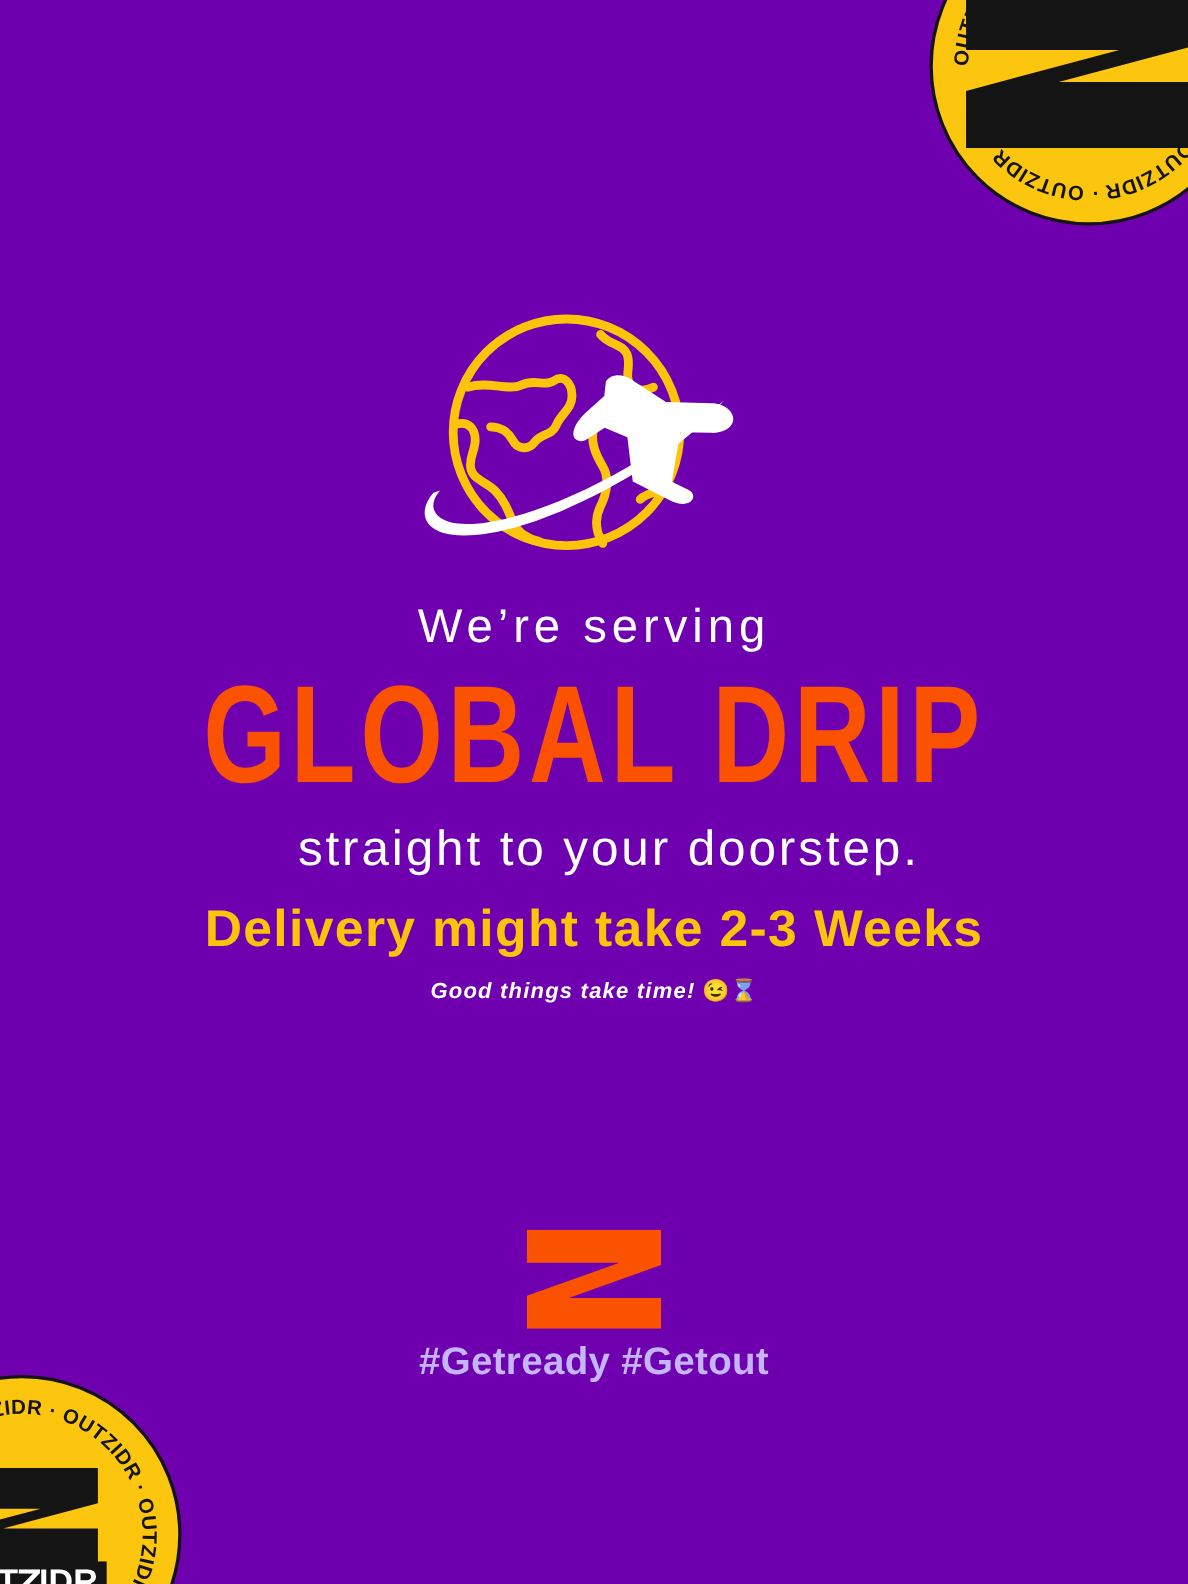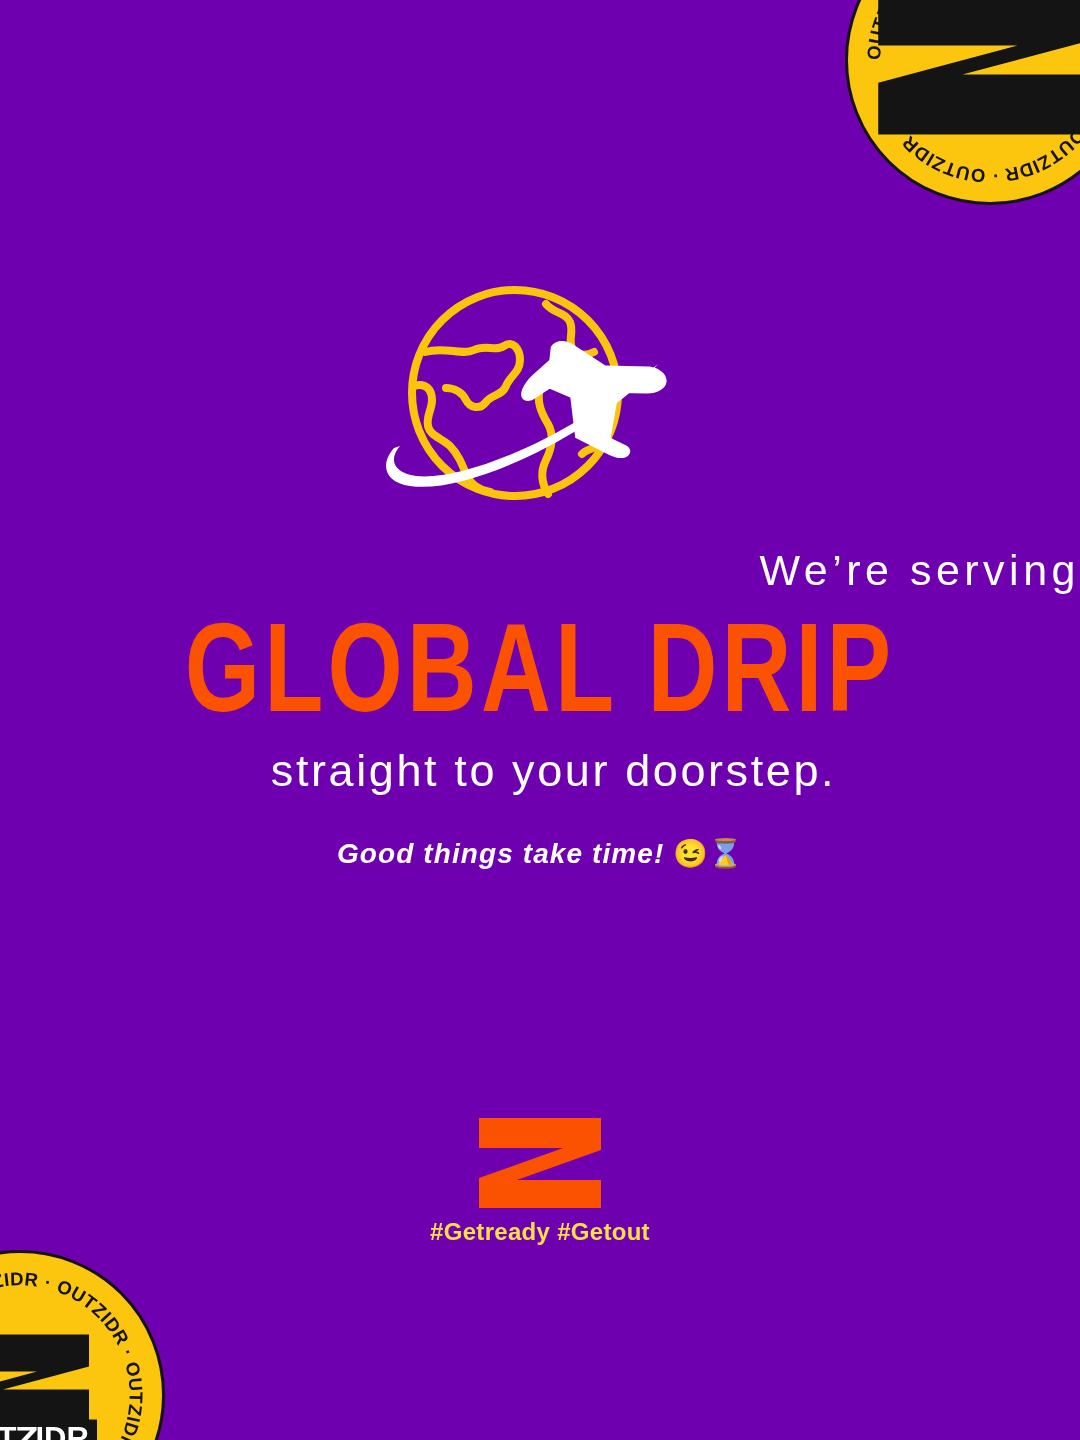--- a/index.html
+++ b/index.html
@@ -106,21 +106,20 @@
     text-align: center;
   }
 
   .kicker {
     color: #ffffff;
     font-size: 43px;
     letter-spacing: 4.5px;
     font-weight: 400;
     line-height: 1.05;
     margin: 0;
-    text-align: right;
   }
 
   .headline {
     color: #FA5200;
     font-family: "Liberation Sans Narrow", "Liberation Sans", sans-serif;
     font-size: 94px;
     font-weight: bold;
     letter-spacing: 4px;
     line-height: 1.0;
     margin: 12px 0 0 0;
@@ -150,21 +149,21 @@
   .delivery-main {
     color: #FCC30B;
     font-size: 47px;
     font-weight: bold;
     letter-spacing: 1.2px;
     line-height: 1.1;
     margin: 0;
   }
   .delivery-sub {
     color: #ffffff;
-    font-size: 28px;
+    font-size: 20px;
     font-weight: bold;
     font-style: italic;
     letter-spacing: 1.1px;
     line-height: 1.2;
     margin: 19px 0 0 0;
   }
   .emoji {
     font-style: normal;
     font-weight: normal;
     letter-spacing: 0;
@@ -179,22 +178,22 @@
     display: flex;
     flex-direction: column;
     align-items: center;
   }
   .footer-z {
     width: 126px;
     height: 90px;
     display: block;
   }
   .hashtags {
-    color: #fde047;
-    font-size: 24px;
+    color: #c4b5fd;
+    font-size: 35px;
     font-weight: bold;
     letter-spacing: 0.3px;
     margin-top: 12px;
     line-height: 1;
   }
 </style>
 </head>
 <body>
 
 <div class="poster">
@@ -257,20 +256,21 @@
     </svg>
   </div>
 
   <div class="copy">
     <p class="kicker">We’re serving</p>
     <p class="headline">GLOBAL DRIP</p>
     <p class="subline">straight to your doorstep.</p>
   </div>
 
   <div class="delivery">
+    <p class="delivery-main">Delivery might take 2-3 Weeks</p>
     <p class="delivery-sub"><span>Good things take time!</span> <span class="emoji">😉</span><span class="emoji">⌛</span></p>
   </div>
 
   <div class="footer">
     <svg class="footer-z" viewBox="0 0 126 90">
       <polygon points="2,0 124,0 124,32 40,62 124,62 124,90 2,90 2,60 86,30 2,30" fill="#FA5200"></polygon>
     </svg>
     <div class="hashtags">#Getready #Getout</div>
   </div>
 

